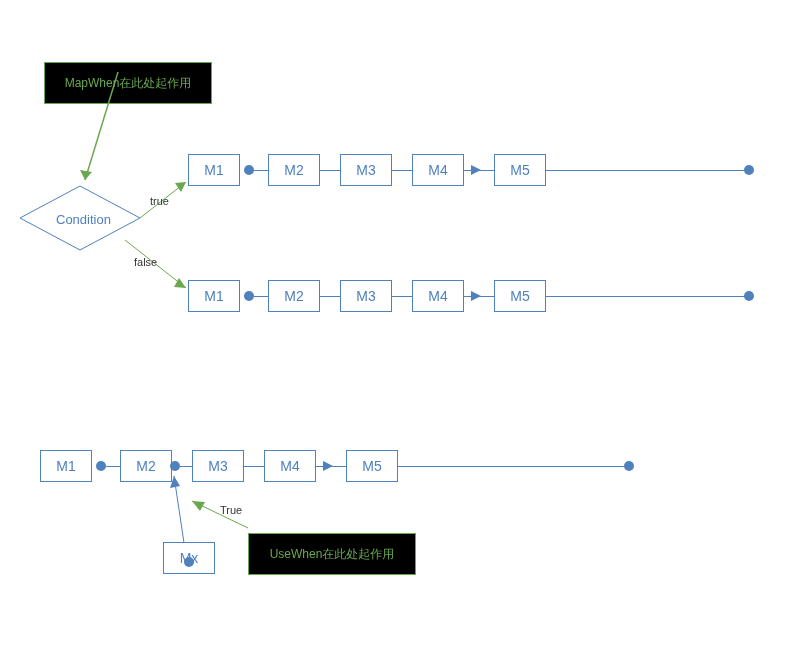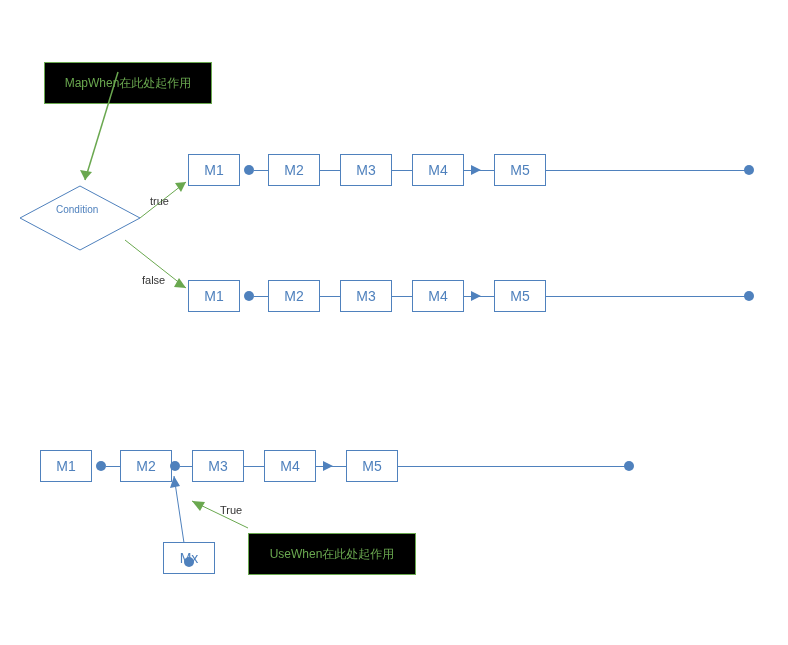--- a/index.html
+++ b/index.html
@@ -85,24 +85,24 @@
 
   <polygon points="333,466 323,461 323,471" fill="#4f81bd"></polygon>
 
   <line x1="187" y1="563" x2="174" y2="476" stroke="#4f81bd" stroke-width="1"></line>
   <polygon points="174,476 170,488 180,486" fill="#4f81bd"></polygon>
 
   <line x1="248" y1="528" x2="192" y2="501" stroke="#6aa84f" stroke-width="1"></line>
   <polygon points="192,501 205,502 200,511" fill="#6aa84f"></polygon>
 </svg>
 
-<div class="label" style="left:56px; top:204px; font-size:10px; color:#4f81bd;">Condition</div>
+<div class="label" style="left:56px; top:212px; font-size:13px; color:#4f81bd;">Condition</div>
 
 <div class="label" style="left:150px; top:195px;">true</div>
-<div class="label" style="left:142px; top:256px;margin-top:18px;">false</div>
+<div class="label" style="left:134px; top:256px;">false</div>
 
 <div class="box" style="left:188px; top:154px; width:52px; height:32px;">
   <span>M1</span>
 </div>
 <div class="dot" style="left:244px; top:165px;"></div>
 <div class="hline" style="left:254px; top:170px; width:14px;"></div>
 <div class="box" style="left:268px; top:154px; width:52px; height:32px;">
   <span>M2</span>
 </div>
 <div class="hline" style="left:320px; top:170px; width:20px;"></div>

